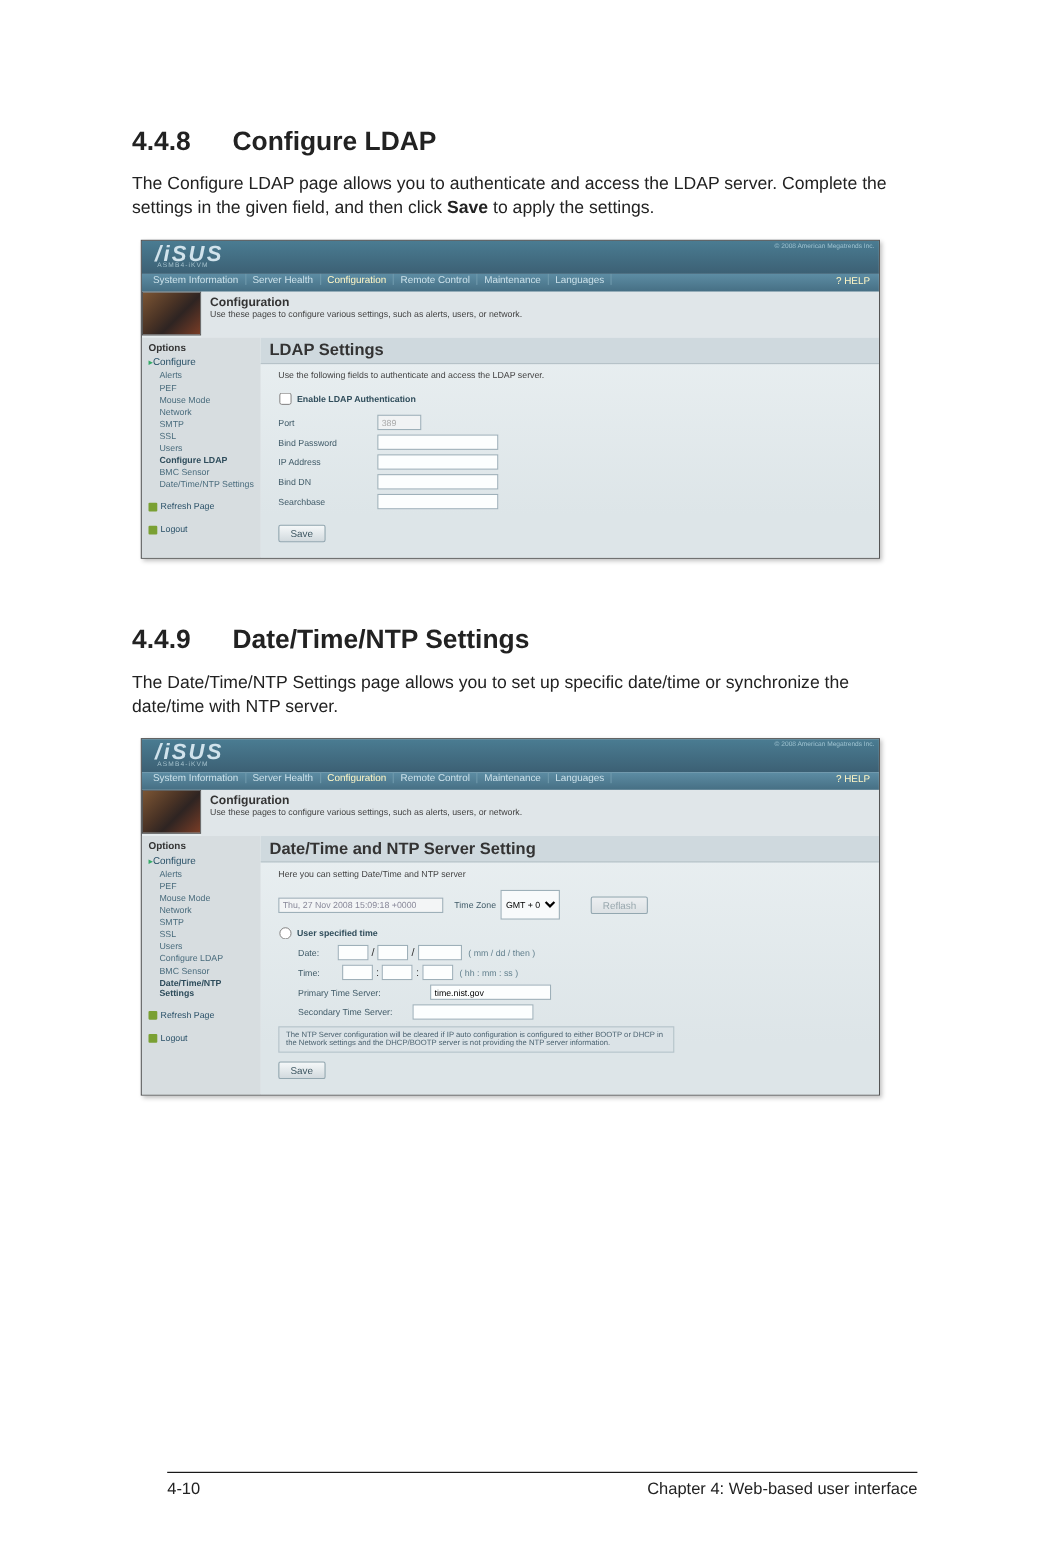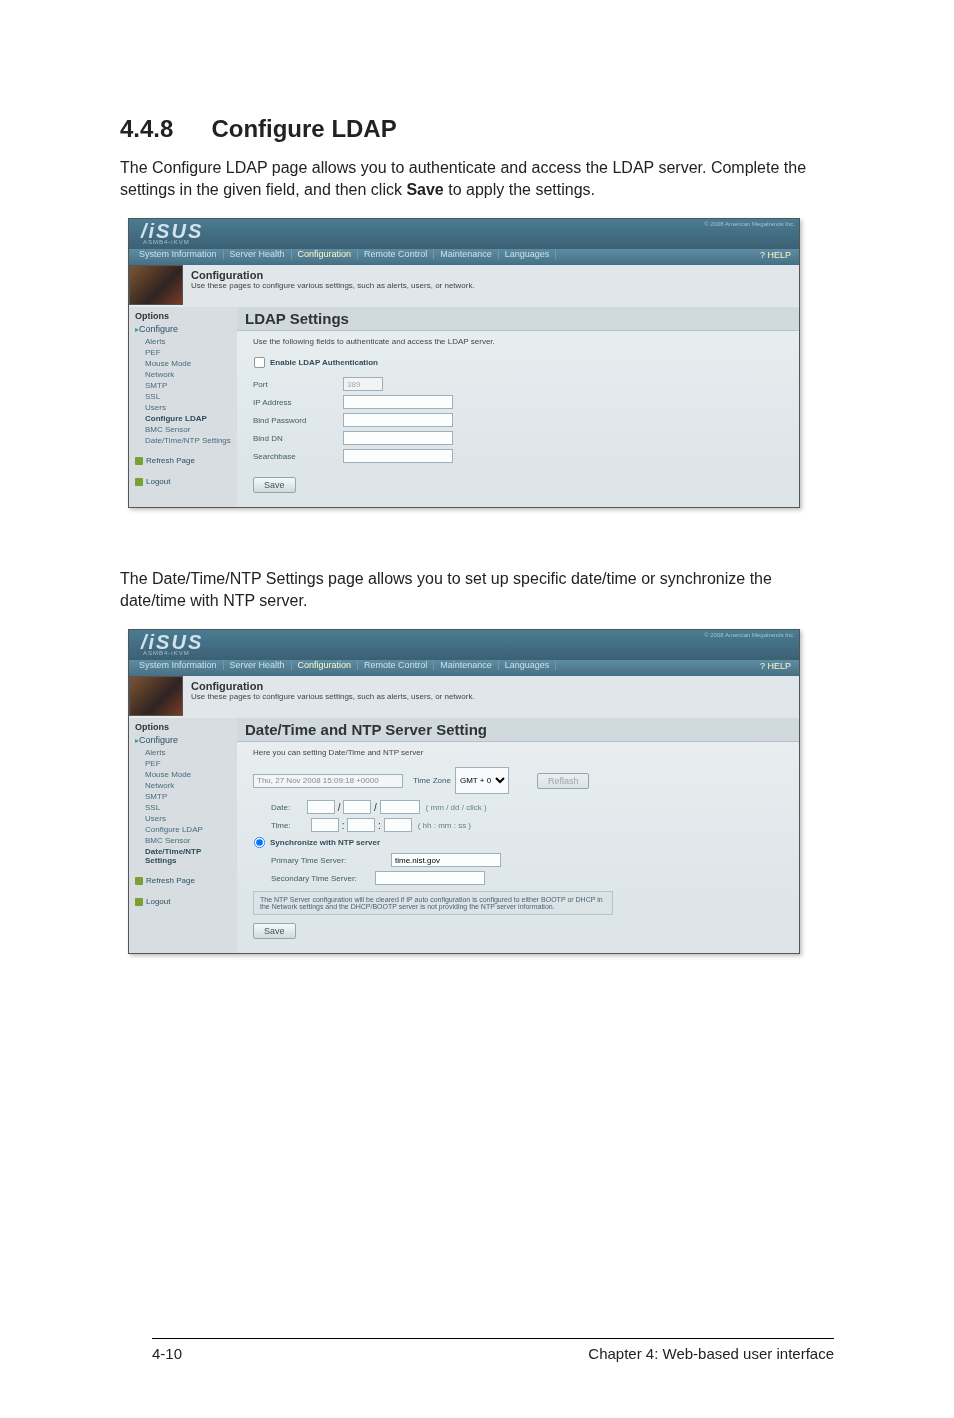--- a/index.html
+++ b/index.html
@@ -234,42 +234,45 @@
           <div class="ss-desc2">Use the following fields to authenticate and access the LDAP server.</div>
           <div class="chk-row">
             <input type="checkbox" style="">
             <span class="lbl2">Enable LDAP Authentication</span>
           </div>
           <div class="fld">
             <span class="lbl">Port</span>
             <input type="text" class="small" disabled="" style="color: rgb(170, 170, 170); background: rgb(241, 243, 244);" value="389">
           </div>
           <div class="fld">
+            <span class="lbl">Bind Password</span>
+            <input type="text" style="">
+          </div>
+          <div class="fld">
             <span class="lbl">IP Address</span>
-            <input type="text" style="">
-          </div>
-          <div class="fld">
-            <span class="lbl">Bind Password</span>
             <input type="text" style="">
           </div>
           <div class="fld">
             <span class="lbl">Bind DN</span>
             <input type="text" style="">
           </div>
           <div class="fld">
             <span class="lbl">Searchbase</span>
             <input type="text" style="">
           </div>
           <div style="height:10px;"></div>
           <span class="btn">Save</span>
         </div>
       </div>
     </div>
   </div>
 
+  <h2 class="section-title">
+    <span class="section-num">4.4.9</span><span>Date/Time/NTP Settings</span>
+  </h2>
   <p class="intro">The Date/Time/NTP Settings page allows you to set up specific date/time or synchronize the date/time with NTP server.</p>
 
   <div class="screenshot" style="margin-bottom:0;">
     <div class="ss-topstrip">
       <div class="ss-logo">/iSUS</div>
       <div class="ss-logo-sub">ASMB4-iKVM</div>
       <div class="ss-topright">© 2008 American Megatrends Inc.</div>
     </div>
     <div class="ss-menubar">
       <span class="mi">System Information</span>
@@ -311,41 +314,41 @@
           <div class="ss-desc2">Here you can setting Date/Time and NTP server</div>
 
           <div class="tz-row">
             <input type="text" class="date" readonly="" value="Thu, 27 Nov 2008 15:09:18 +0000" style="">
             <span class="tzlbl">Time Zone</span>
             <select><option>GMT + 0</option></select>
             <span style="width:20px;"></span>
             <span class="btn disabled">Reflash</span>
           </div>
 
+          <div class="radio-row">
+            <input type="radio" name="dt2" style="">
+            <span class="lbl2">User specified time</span>
+          </div>
           <div class="indent">
             <div class="fld">
               <span class="lbl" style="width:36px;">Date:</span>
               <input type="text" class="tiny" style=""> &nbsp;/&nbsp;
               <input type="text" class="tiny" style=""> &nbsp;/&nbsp;
               <input type="text" class="small" style="">
-              <span class="paren">( mm / dd / click )</span>
+              <span class="paren">( mm / dd / then )</span>
             </div>
             <div class="fld">
               <span class="lbl" style="width:40px;">Time:</span>
               <input type="text" class="tiny" style=""> &nbsp;:&nbsp;
               <input type="text" class="tiny" style=""> &nbsp;:&nbsp;
               <input type="text" class="tiny" style="">
               <span class="paren">( hh : mm : ss )</span>
             </div>
           </div>
 
-          <div class="radio-row">
-            <input type="radio" name="dt2" checked="" style="">
-            <span class="lbl2">Synchronize with NTP server</span>
-          </div>
           <div class="indent">
             <div class="fld">
               <span class="lbl" style="width:120px;">Primary Time Server:</span>
               <input type="text" value="time.nist.gov" style="">
             </div>
             <div class="fld">
               <span class="lbl" style="width:104px;">Secondary Time Server:</span>
               <input type="text" style="">
             </div>
           </div>

